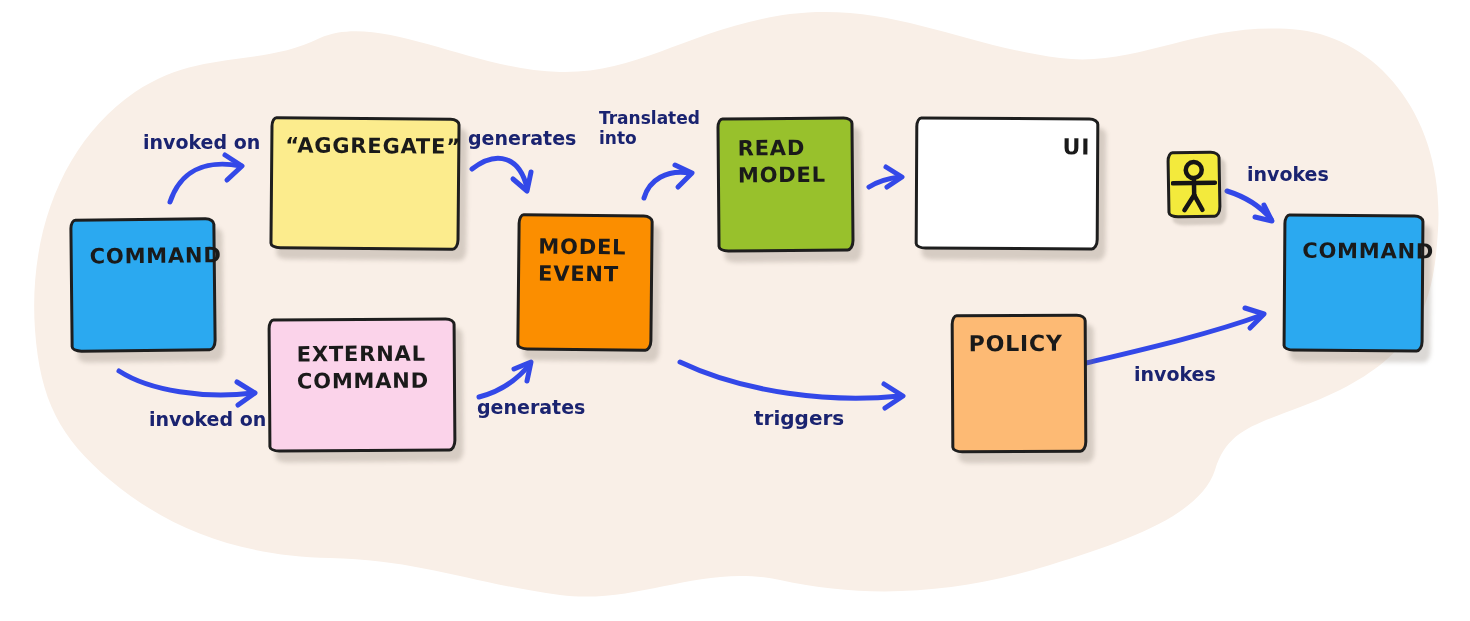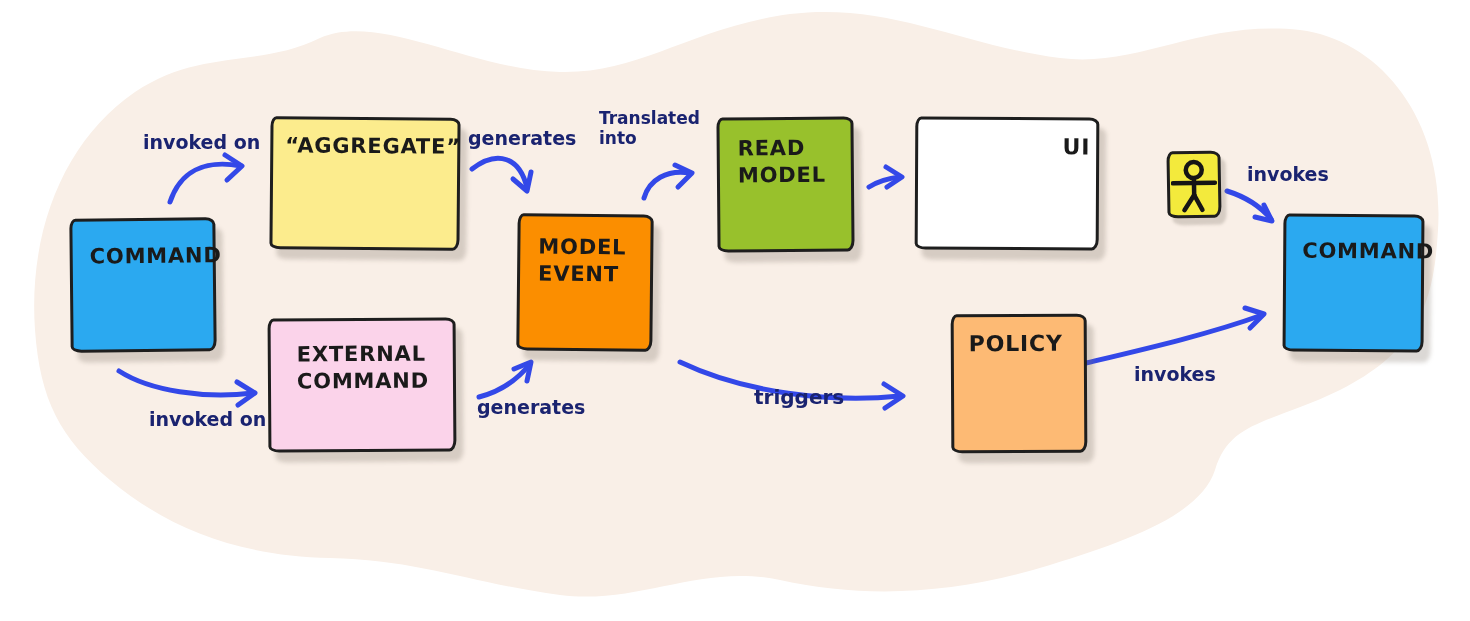--- a/index.html
+++ b/index.html
@@ -146,17 +146,17 @@
 
   <div class="sticky" style="left: 1283px; top: 214px; width: 141px; height: 138px; transform: rotate(0.4deg); padding: 21px 4px 0px 16px; font-size: 21px; background-color: rgb(43, 169, 240);">
     <span class="txt">COMMAND</span>
   </div>
 
   <span class="edge-label" style="left:143px;top:131px;">invoked on</span>
   <span class="edge-label" style="left:468px;top:127px;">generates</span>
   <span class="edge-label wrap" style="left:599px;top:109px;width:95px;">Translated into</span>
   <span class="edge-label" style="left:149px;top:408px;">invoked on</span>
   <span class="edge-label" style="left:477px;top:396px;">generates</span>
-  <span class="edge-label" style="left:754px;top:385px;font-size:20px;">triggers</span>
+  <span class="edge-label" style="left:754px;top:406px;font-size:20px;">triggers</span>
   <span class="edge-label" style="left:1247px;top:163px;">invokes</span>
   <span class="edge-label" style="left:1134px;top:363px;">invokes</span>
 
 </div>
 
 </body></html>

